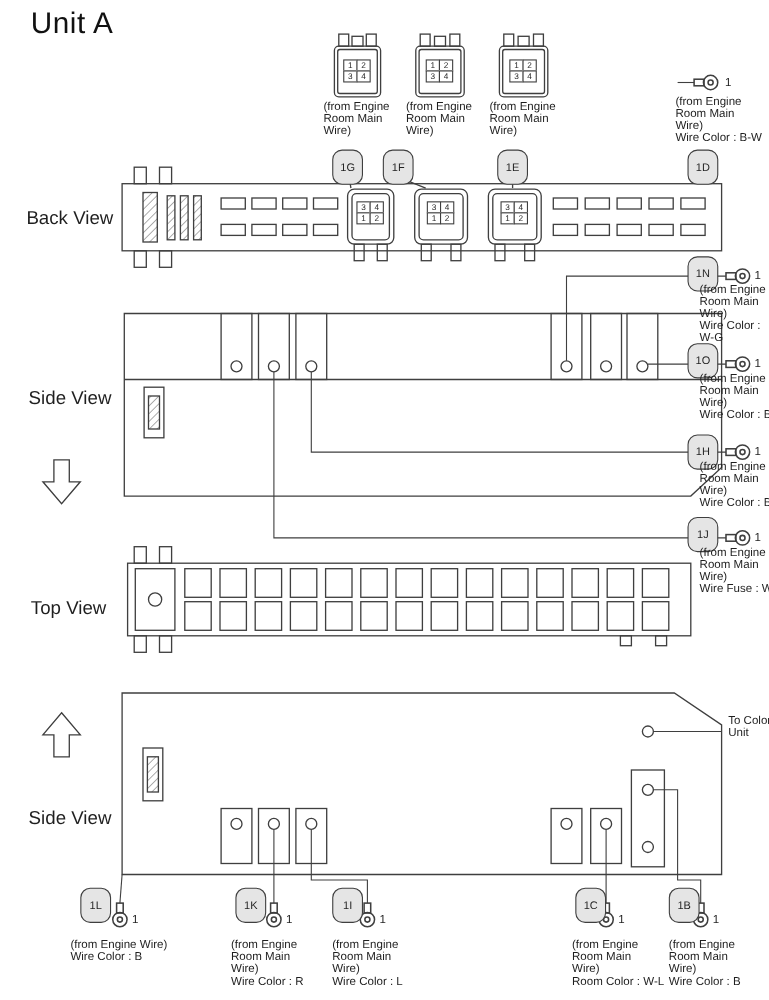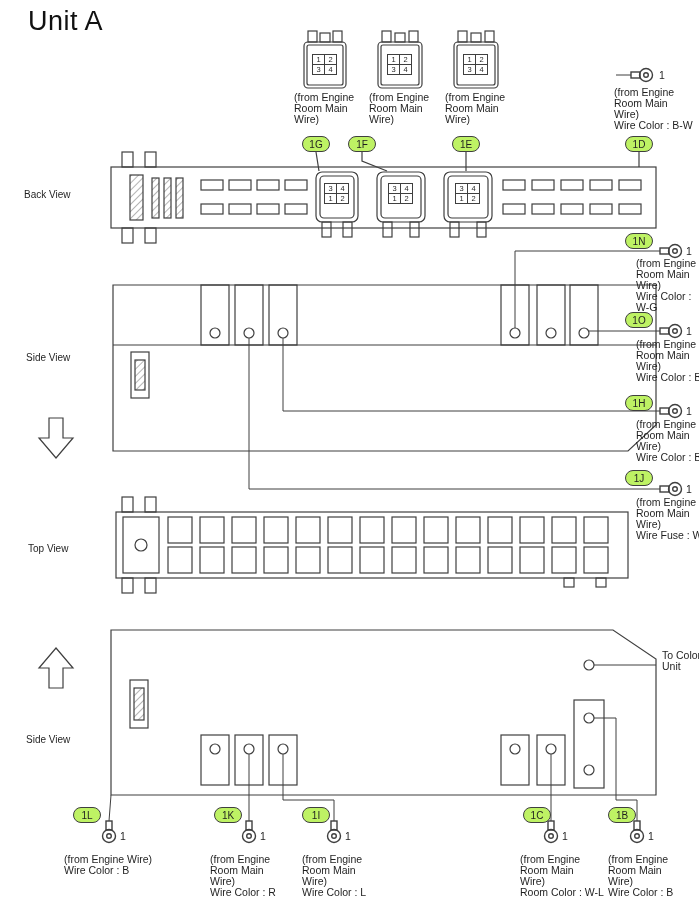--- a/index.html
+++ b/index.html
@@ -2,22 +2,22 @@
 <html><head>
 <meta charset="utf-8">
 <style>
   *{margin:0;padding:0;box-sizing:border-box}
   html,body{background:#fff}
   body{width:699px;height:909px;position:relative;font-family:"Liberation Sans",sans-serif;color:#1f1f1f}
   .stage{position:absolute;left:16px;top:0;width:699px;height:909px;background:#fff;overflow:hidden}
   svg.linework{position:absolute;left:0;top:0}
   .abs{position:absolute}
   .title{font-size:27px;color:#111;letter-spacing:.5px}
-  .view-label{font-size:10px}
-  .code-pill{position:absolute;width:28px;height:16px;border:1.4px solid #3f3f3f;border-radius:9px;background:#bef264;display:flex;align-items:center;justify-content:center;font-size:10px}
+  .view-label{font-size:17px}
+  .code-pill{position:absolute;width:28px;height:32px;border:1.4px solid #3f3f3f;border-radius:9px;background:#e5e5e5;display:flex;align-items:center;justify-content:center;font-size:10px}
   .caption{position:absolute;font-size:10.5px;line-height:11px}
   .qty{position:absolute;font-size:10.5px}
   .pin-grid{position:absolute;display:grid;grid-template-columns:12px 12px;grid-auto-rows:10px}
   .pin{width:13px;height:11px;border:1px solid #3f3f3f;display:flex;align-items:center;justify-content:center;font-size:7.5px;background:#fff;color:#1f1f1f}
 </style>
 </head>
 <body>
 
 <div class="stage">
 

